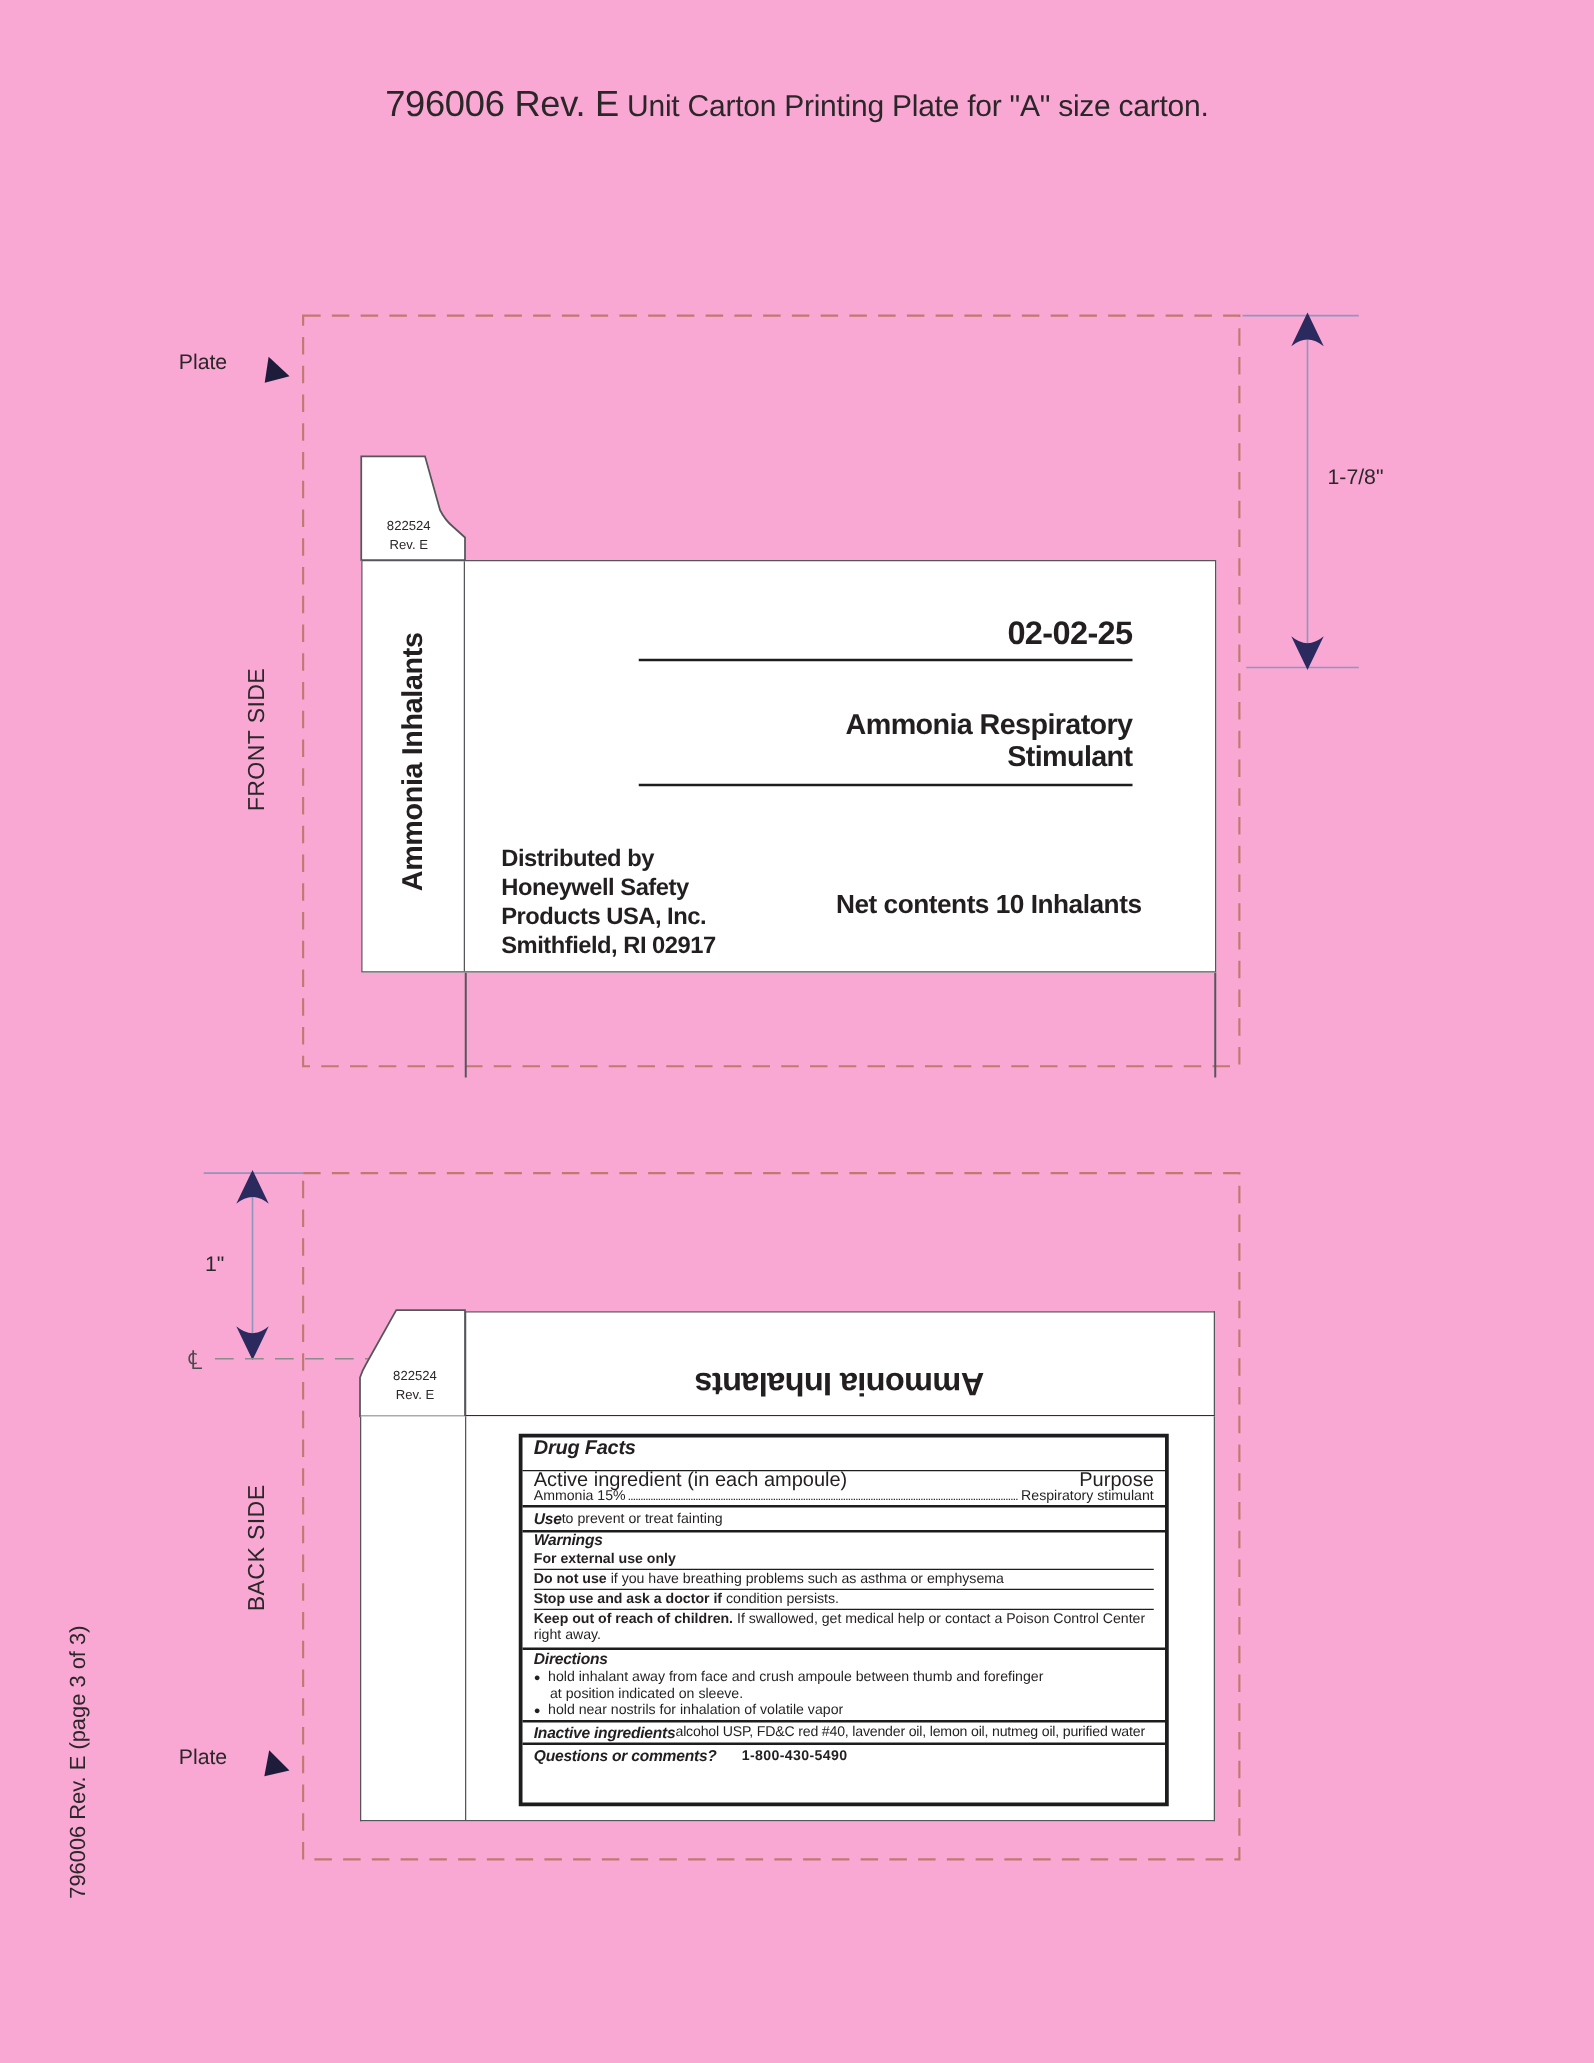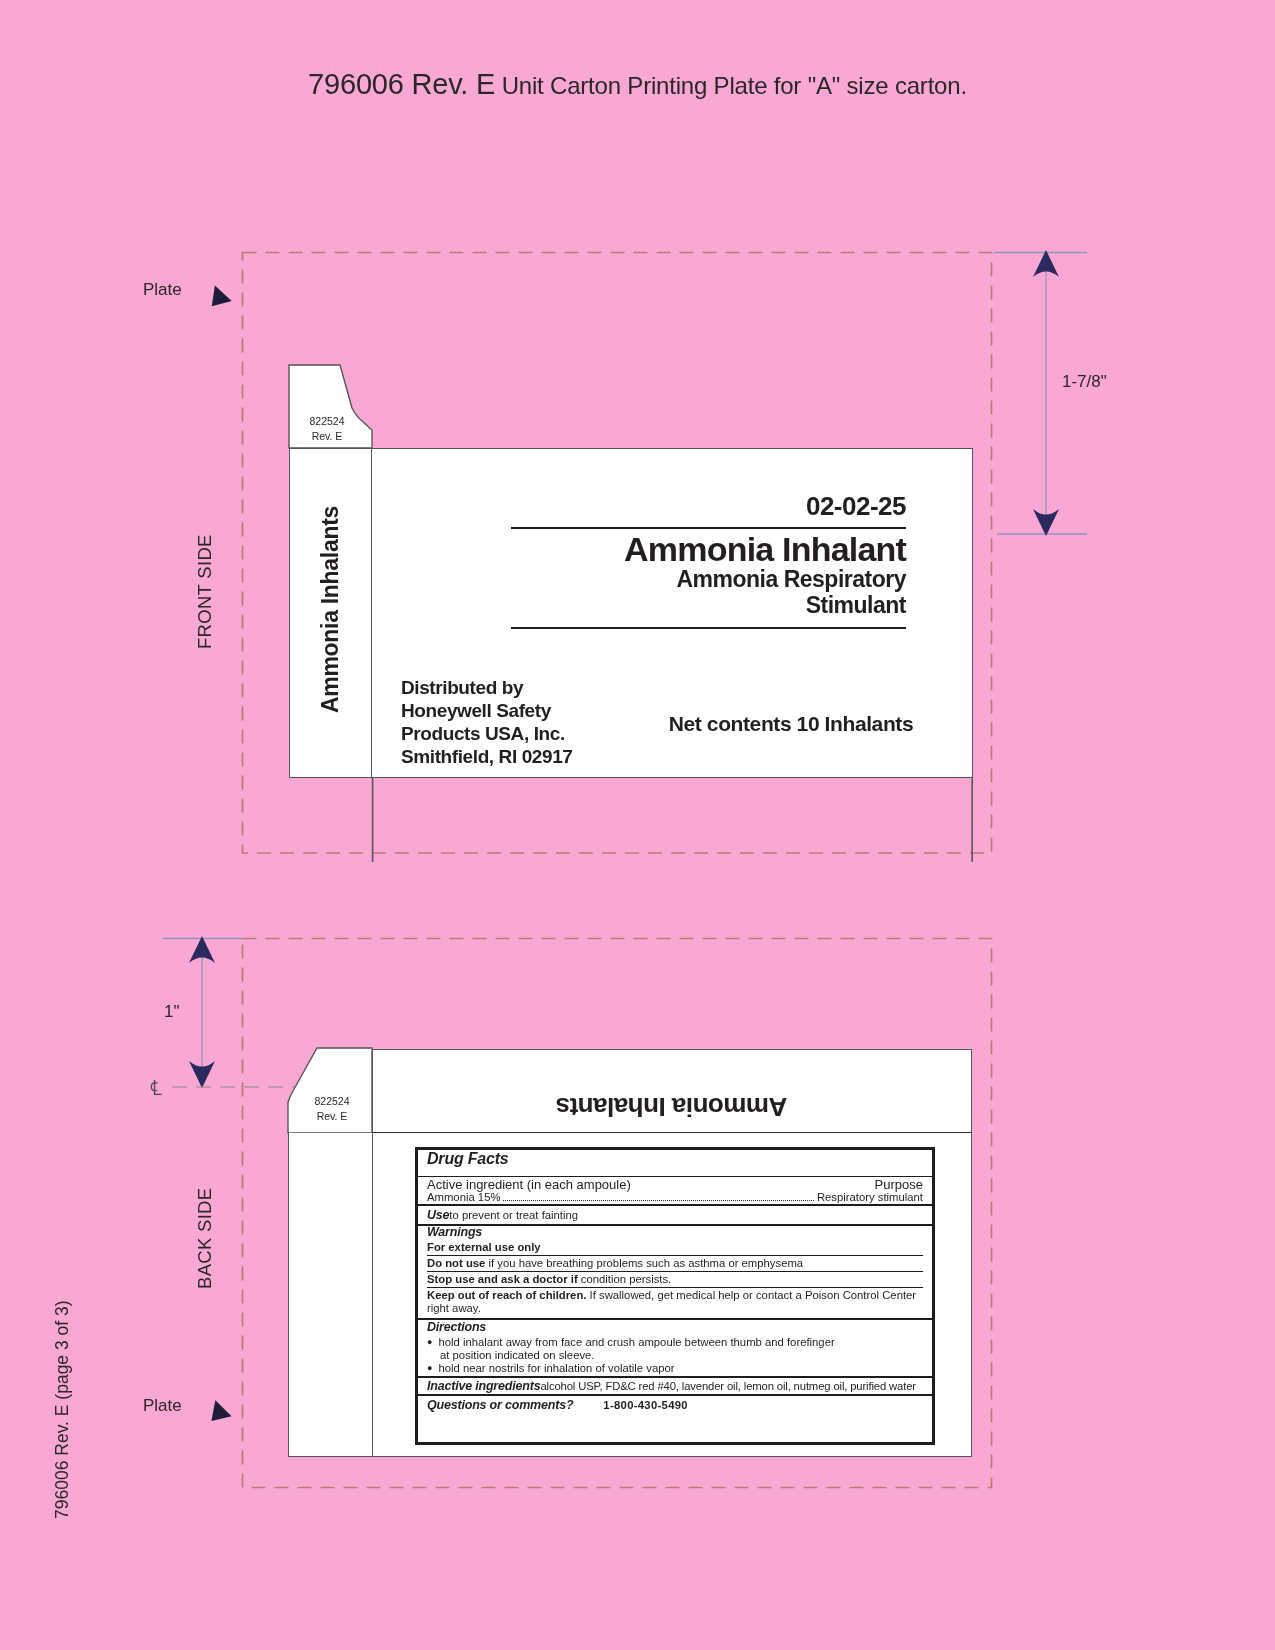--- a/index.html
+++ b/index.html
@@ -45,34 +45,34 @@
   
   .df-box{left:415px;top:1147px;width:520px;height:298px;border:3.5px solid #1d1d1f;box-sizing:border-box;background:#fff;
           display:flex;flex-direction:column;font-size:11.3px;line-height:13px;}
   .df-row{padding:0 9px;box-sizing:border-box;}
   .sep-thick{border-bottom:2.4px solid #1d1d1f;}
   .sep-thin{border-bottom:1.1px solid #1d1d1f;}
   .df-heading{font-size:16px;font-weight:bold;font-style:italic;height:27px;padding-top:2px;letter-spacing:-.2px;}
   .b{font-weight:bold;}
   .df-label{font-size:12.5px;font-weight:bold;font-style:italic;letter-spacing:-.2px;}
   .df-active{height:29px;padding-top:1px;}
-  .df-active .l1{display:flex;justify-content:space-between;font-size:13px;}
+  .df-active .l1{display:flex;justify-content:space-between;font-size:16px;}
   .df-active .l2{display:flex;align-items:baseline;}
   .leader{flex:1;border-bottom:1.6px dotted #2b2b2b;margin:0 3px 3px 3px;}
   .df-use{height:20px;display:flex;align-items:center;}
   .df-warn{height:94px;display:flex;flex-direction:column;}
   .wrow{padding:1px 0;}
   .df-dir{height:58px;padding-top:1px;}
   .bullet-line{display:flex;gap:6px;}
   .bullet{font-size:9px;line-height:13px;}
   .indent{padding-left:13px;}
   .df-other{height:19px;display:flex;align-items:center;gap:10px;}
   .df-inactive{height:18px;display:flex;align-items:center;white-space:nowrap;letter-spacing:-.15px;}
   .df-quest{height:16px;display:flex;align-items:flex-end;gap:20px;}
-  .phone{font-weight:bold;letter-spacing:.3px;margin-left:10px;}
+  .phone{font-weight:bold;letter-spacing:.3px;}
 </style>
 </head>
 <body>
 
 <div class="canvas">
 
   <svg class="vector-layer" viewBox="0 0 1275 1650">
 
     <rect x="242.5" y="252.5" width="749" height="600.5" fill="none" stroke="#c0796f" stroke-width="1.7" stroke-dasharray="14 9"></rect>
     <rect x="242.5" y="938.5" width="749" height="549" fill="none" stroke="#c0796f" stroke-width="1.7" stroke-dasharray="14 9"></rect>
@@ -118,21 +118,20 @@
   <div class="abs tab-text" style="left:287px;top:414px;">
     <div>822524</div>
     <div>Rev. E</div>
   </div>
 
   <div class="abs front-box">
     <div class="front-divider"></div>
     <div class="col-title vtext">Ammonia Inhalants</div>
     <div class="fb-date">02-02-25</div>
     <div class="fb-rule" style="top:78px;"></div>
-    <div class="fb-product">Ammonia Inhalant</div>
     <div class="fb-sub" style="top:117px;">Ammonia Respiratory</div>
     <div class="fb-sub" style="top:143px;">Stimulant</div>
     <div class="fb-rule" style="top:178px;"></div>
     <div class="fb-dist">
       <div>Distributed by</div>
       <div>Honeywell Safety</div>
       <div>Products USA, Inc.</div>
       <div>Smithfield, RI 02917</div>
     </div>
     <div class="fb-net">

